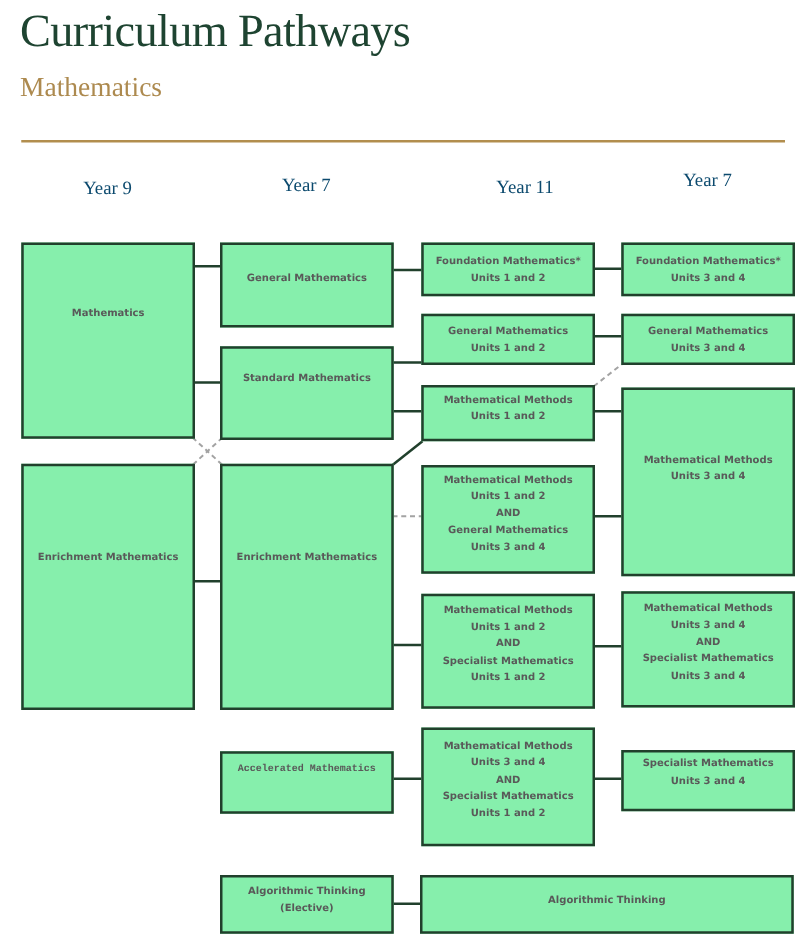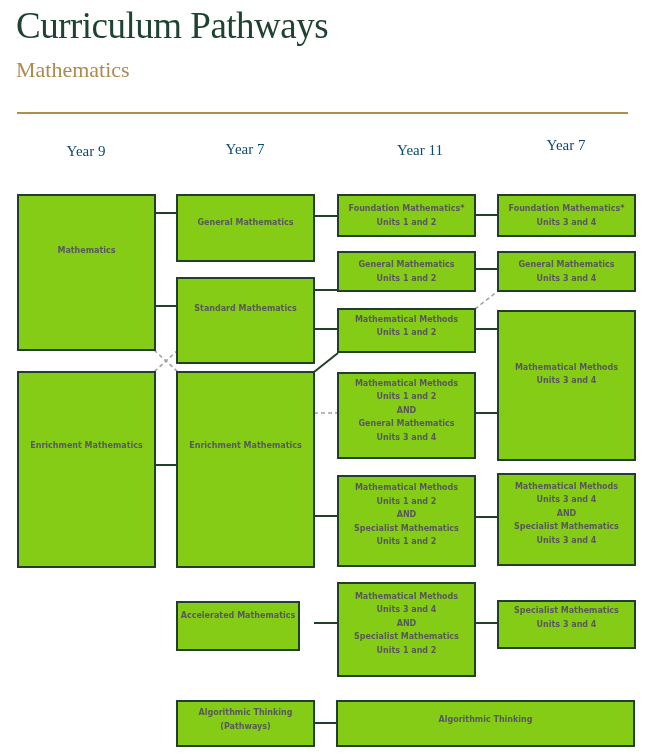--- a/index.html
+++ b/index.html
@@ -8,30 +8,30 @@
   
   .page-title{position:absolute;left:16px;top:4px;margin:0;font-family:"Liberation Serif",serif;
               font-weight:400;font-size:37px;letter-spacing:-0.5px;color:#1e4431;}
   .page-subtitle{position:absolute;left:16px;top:57px;margin:0;font-family:"Liberation Serif",serif;
               font-weight:400;font-size:22px;color:#ad8a4f;}
   .rule{position:absolute;left:17px;top:112px;width:611px;height:2px;background:#b28e4e;}
   .col-head{position:absolute;font-family:"Liberation Serif",serif;font-size:15px;color:#0c4a6e;
             transform:translateX(-50%);white-space:nowrap;}
   .ch0{left:86px;top:143px}.ch1{left:245px;top:141px}.ch2{left:420px;top:142px}.ch3{left:566px;top:137px}
   
-  .box{position:absolute;box-sizing:border-box;border:2px solid #21402c;background:#84cc16;
+  .box{position:absolute;box-sizing:border-box;border:2px solid #21402c;background:#86efac;
        display:flex;flex-direction:column;align-items:center;justify-content:center;
        text-align:center;color:#595959;font-size:8px;font-weight:bold;}
   .box span{display:block;line-height:13.5px;white-space:nowrap;}
   #b-math     {left:17px; top:194px;width:139px;height:157px;padding-bottom:43px;}
   #b-enr9     {left:17px; top:371px;width:139px;height:197px;padding-bottom:47px;}
   #b-gen10    {left:176px;top:194px;width:139px;height:68px; padding-bottom:10px;}
-  #b-std10    {left:176px;top:277px;width:139px;height:87px; padding-bottom:23px;}
+  #b-std10    {left:176px;top:277px;width:139px;height:75px; padding-bottom:23px;}
   #b-enr10    {left:176px;top:371px;width:139px;height:197px;padding-bottom:47px;}
-  #b-acc10    {left:176px;top:601px;width:124px;height:50px; padding-bottom:20px;}
+  #b-acc10    {left:176px;top:601px;width:139px;height:50px; padding-bottom:20px;font-family:Liberation Mono, monospace;}
   #b-alg10    {left:176px;top:700px;width:139px;height:47px; padding-bottom:8px;}
   #b-fnd11    {left:337px;top:194px;width:139px;height:43px;}
   #b-gen11    {left:337px;top:251px;width:139px;height:41px;}
   #b-mm11     {left:337px;top:308px;width:139px;height:45px; padding-bottom:9px;}
   #b-mmgm11   {left:337px;top:372px;width:139px;height:87px; padding-bottom:10px;}
   #b-mmsp11   {left:337px;top:475px;width:139px;height:92px; padding-bottom:12px;}
   #b-mmsp34-11{left:337px;top:582px;width:139px;height:95px; padding-bottom:12px;}
   #b-fnd12    {left:497px;top:194px;width:139px;height:43px;}
   #b-gen12    {left:497px;top:251px;width:139px;height:41px;}
   #b-mm12     {left:497px;top:310px;width:139px;height:151px;padding-bottom:23px;}
@@ -112,21 +112,21 @@
         <span>Standard Mathematics</span>
       </div>
       <div class="box" id="b-enr10">
         <span>Enrichment Mathematics</span>
       </div>
       <div class="box" id="b-acc10">
         <span>Accelerated Mathematics</span>
       </div>
       <div class="box" id="b-alg10">
         <span>Algorithmic Thinking</span>
-        <span>(Pathways)</span>
+        <span>(Elective)</span>
       </div>
       <div class="box" id="b-fnd11">
         <span>Foundation Mathematics*</span>
         <span>Units 1 and 2</span>
       </div>
       <div class="box" id="b-gen11">
         <span>General Mathematics</span>
         <span>Units 1 and 2</span>
       </div>
       <div class="box" id="b-mm11">

